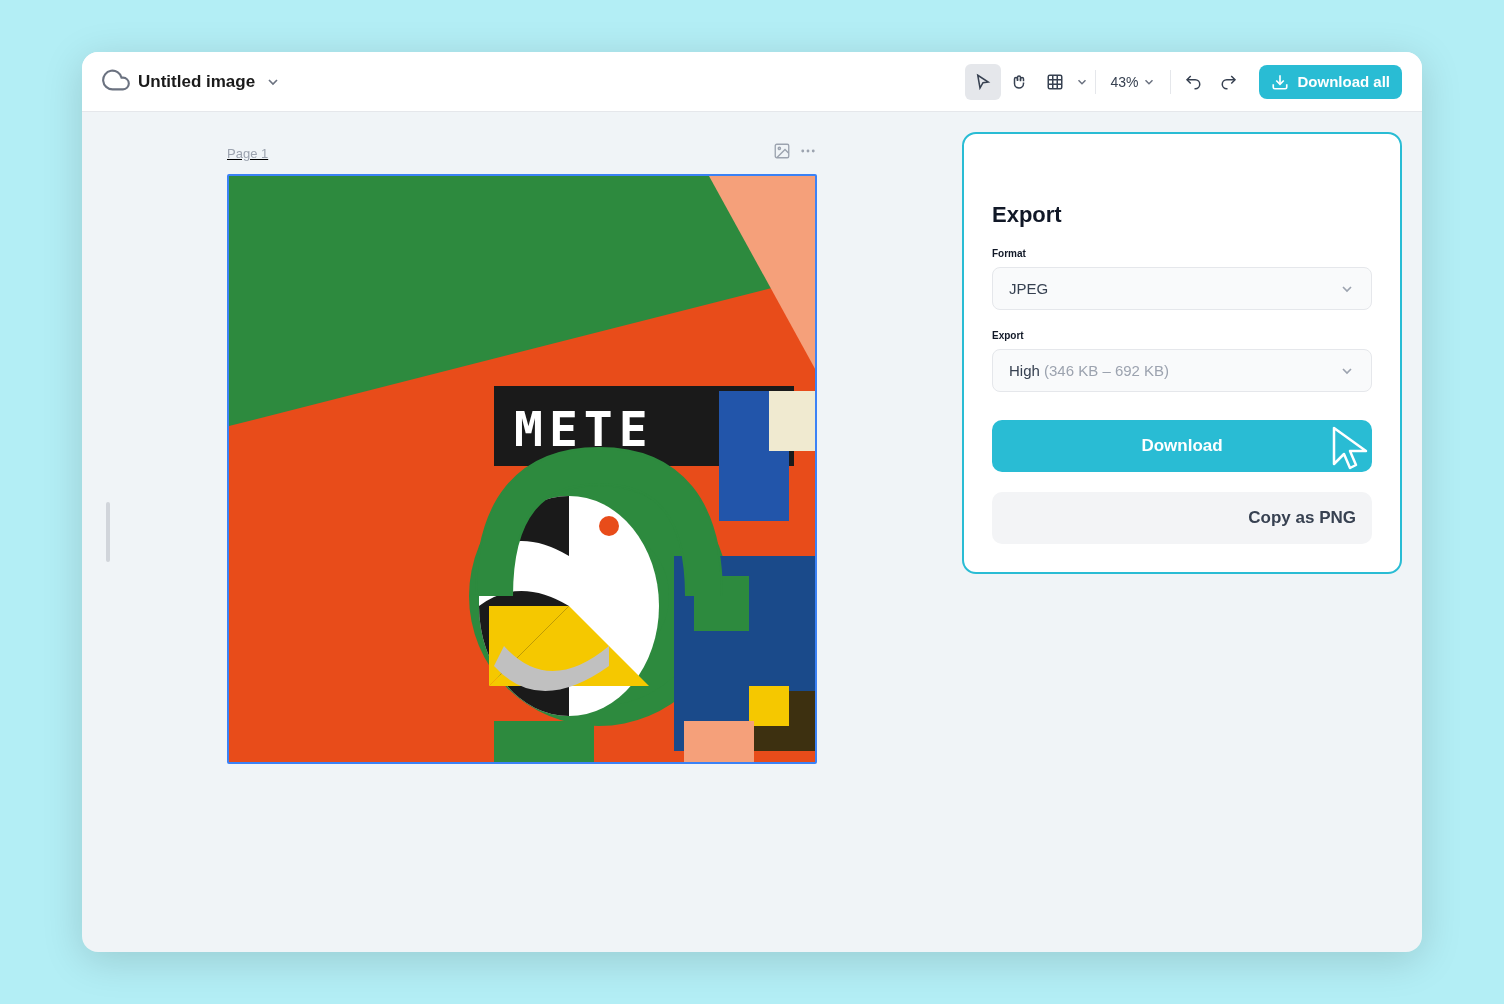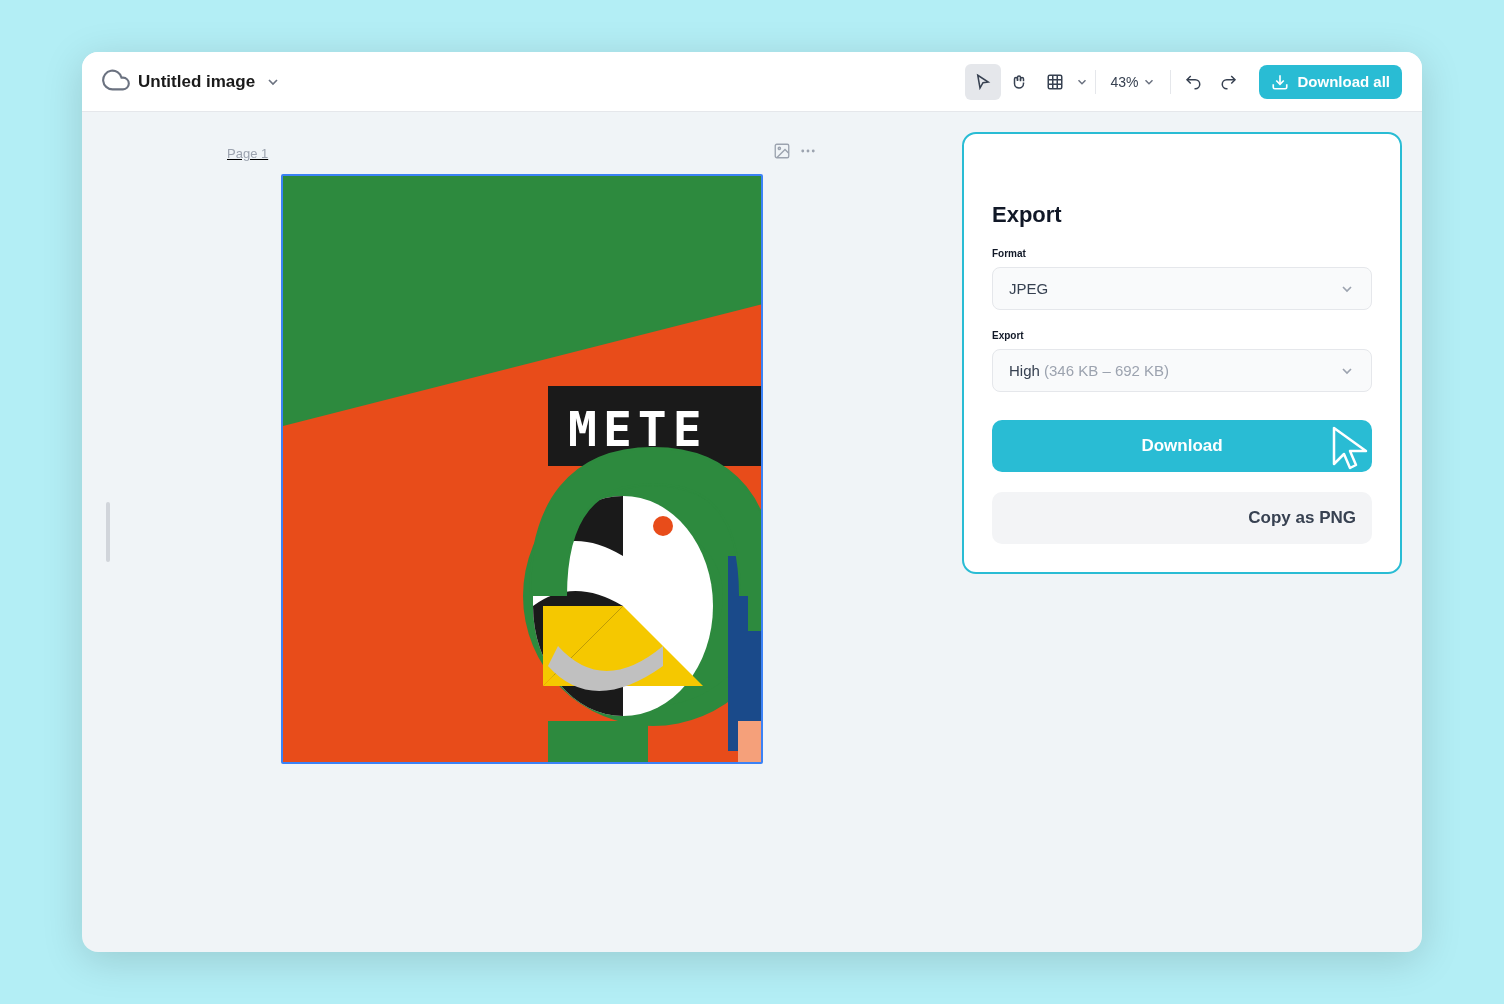--- a/index.html
+++ b/index.html
@@ -136,21 +136,21 @@
       font-size: 13px;
       color: #9ca3af;
     }
     .page-icons {
       display: flex;
       gap: 8px;
       align-items: center;
       color: #9ca3af;
     }
     .canvas-frame {
-      width: 482px;
+      width: 590px;
       height: 590px;
       border: 2px solid #3b82f6;
       border-radius: 2px;
       overflow: hidden;
       position: relative;
     }
 
     
     .sidebar-scroll-hint {
       position: absolute;

